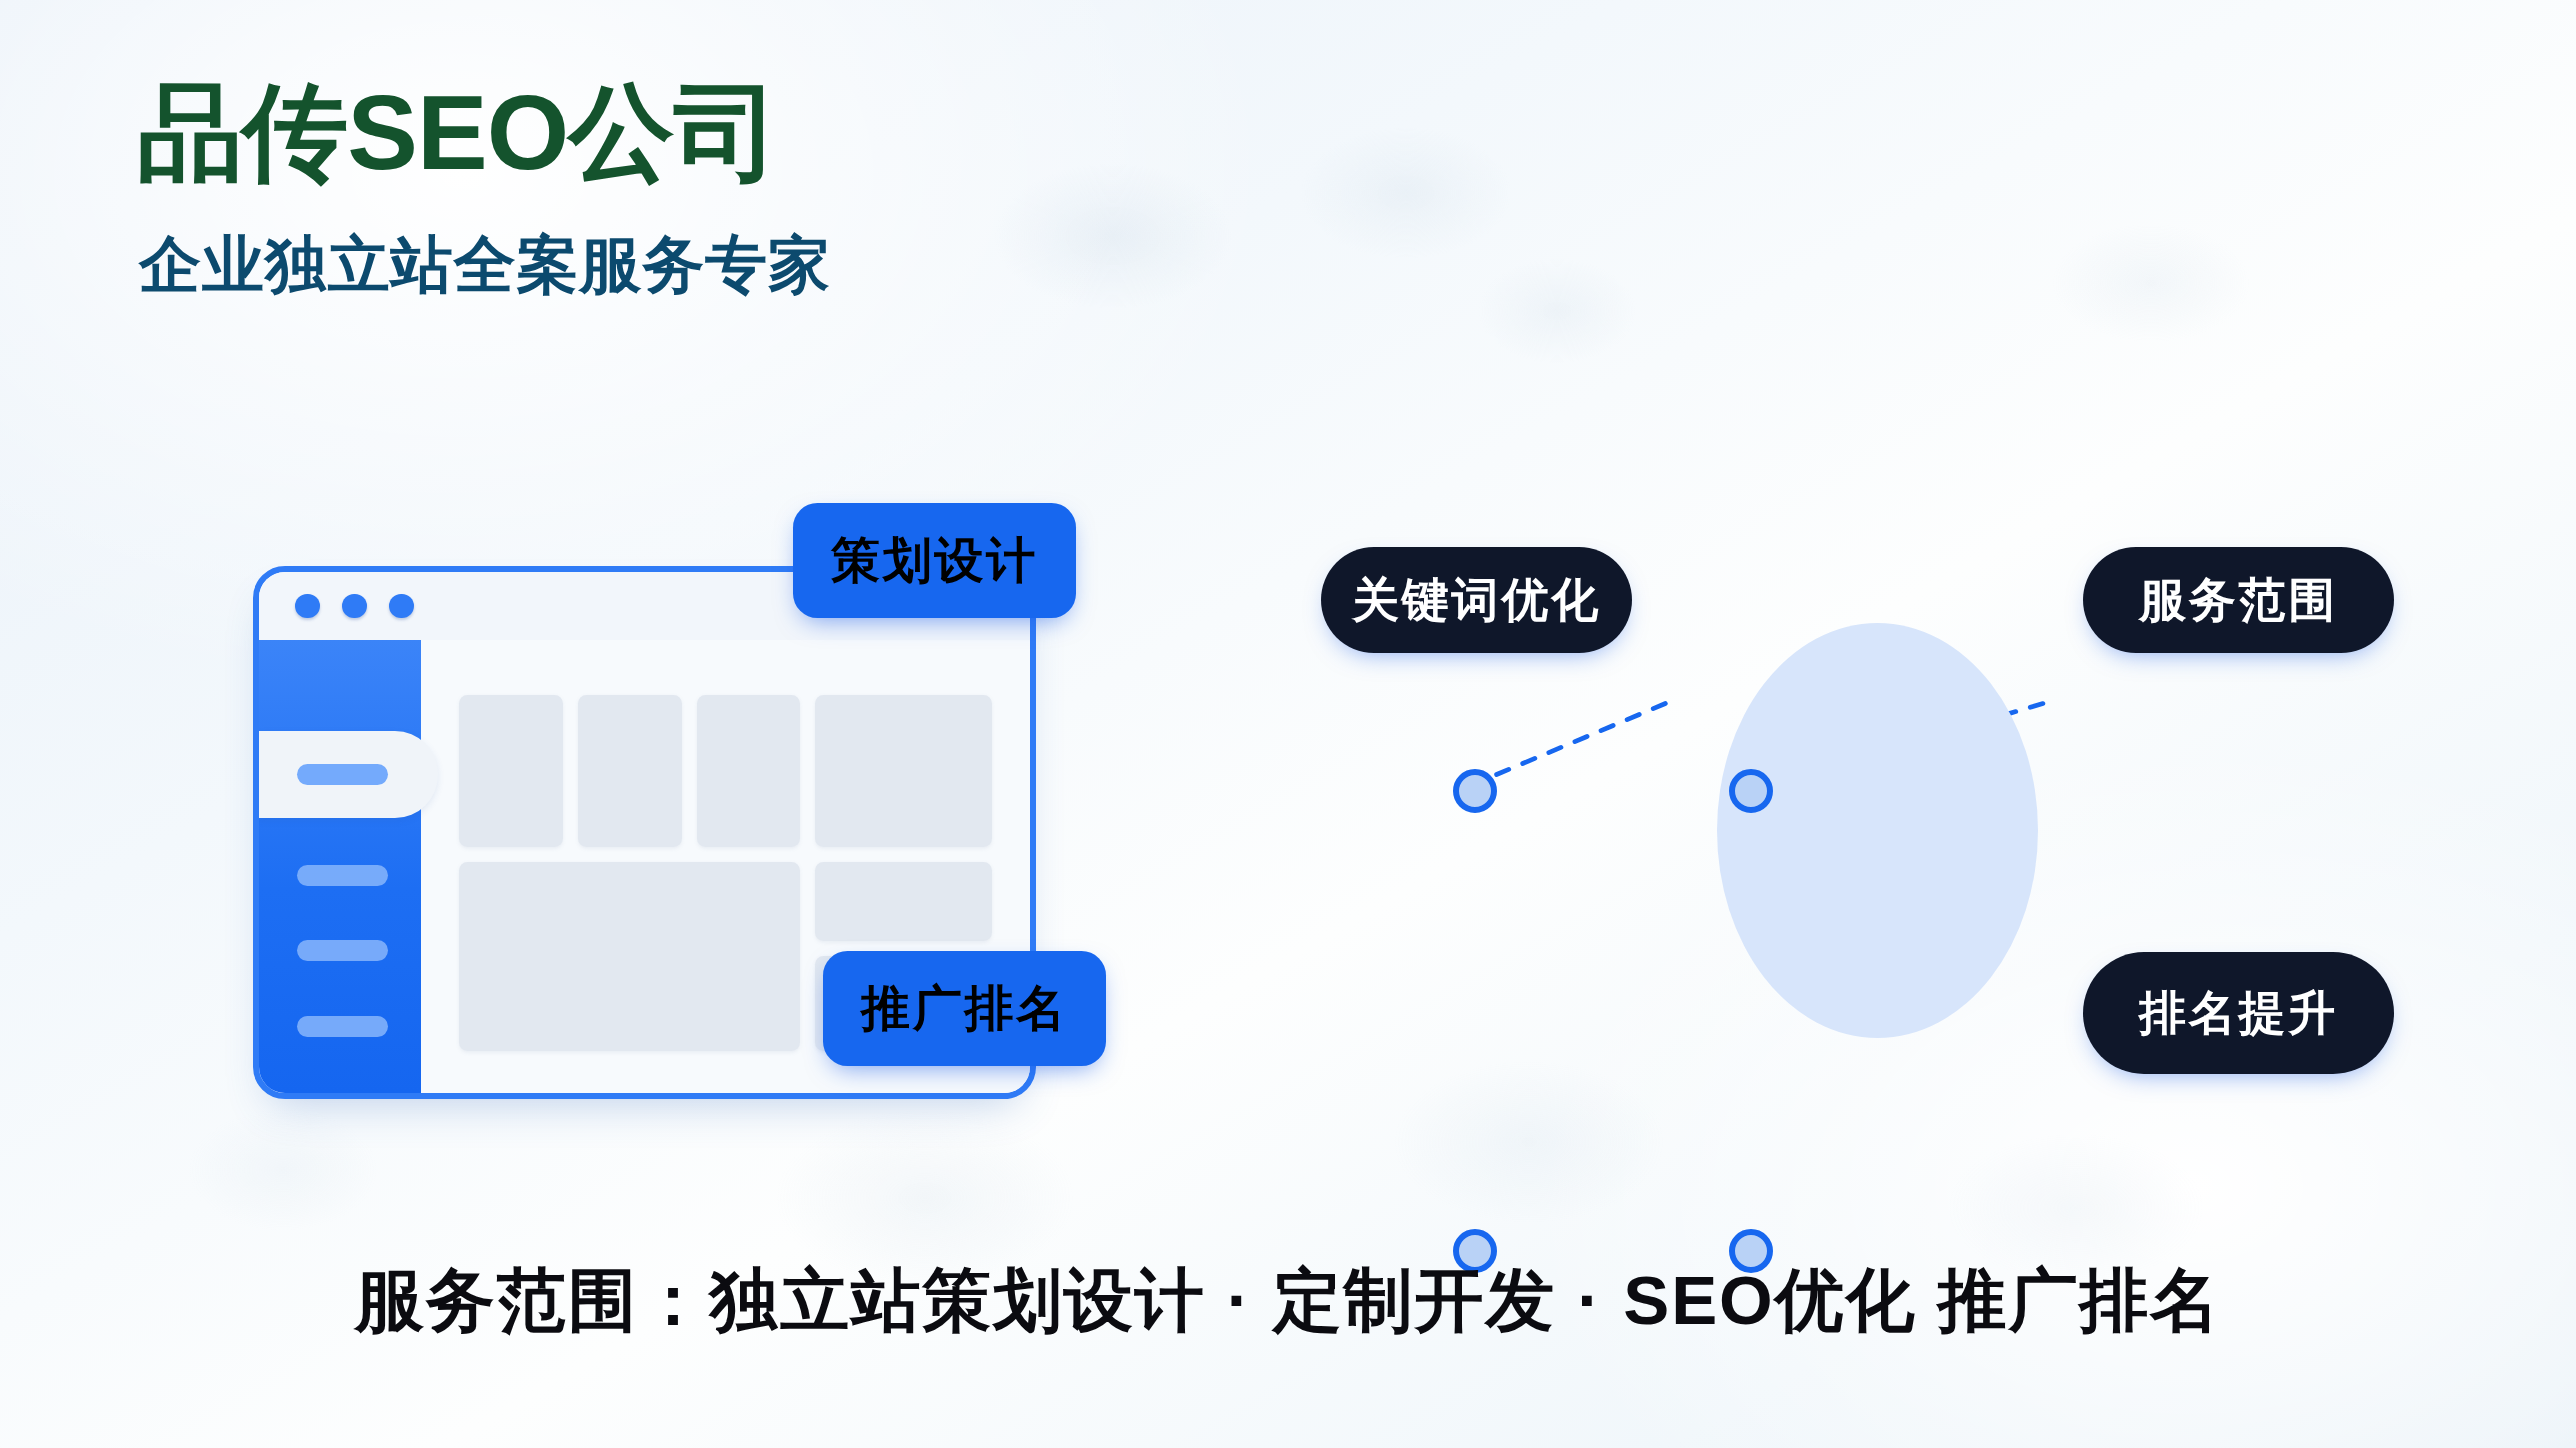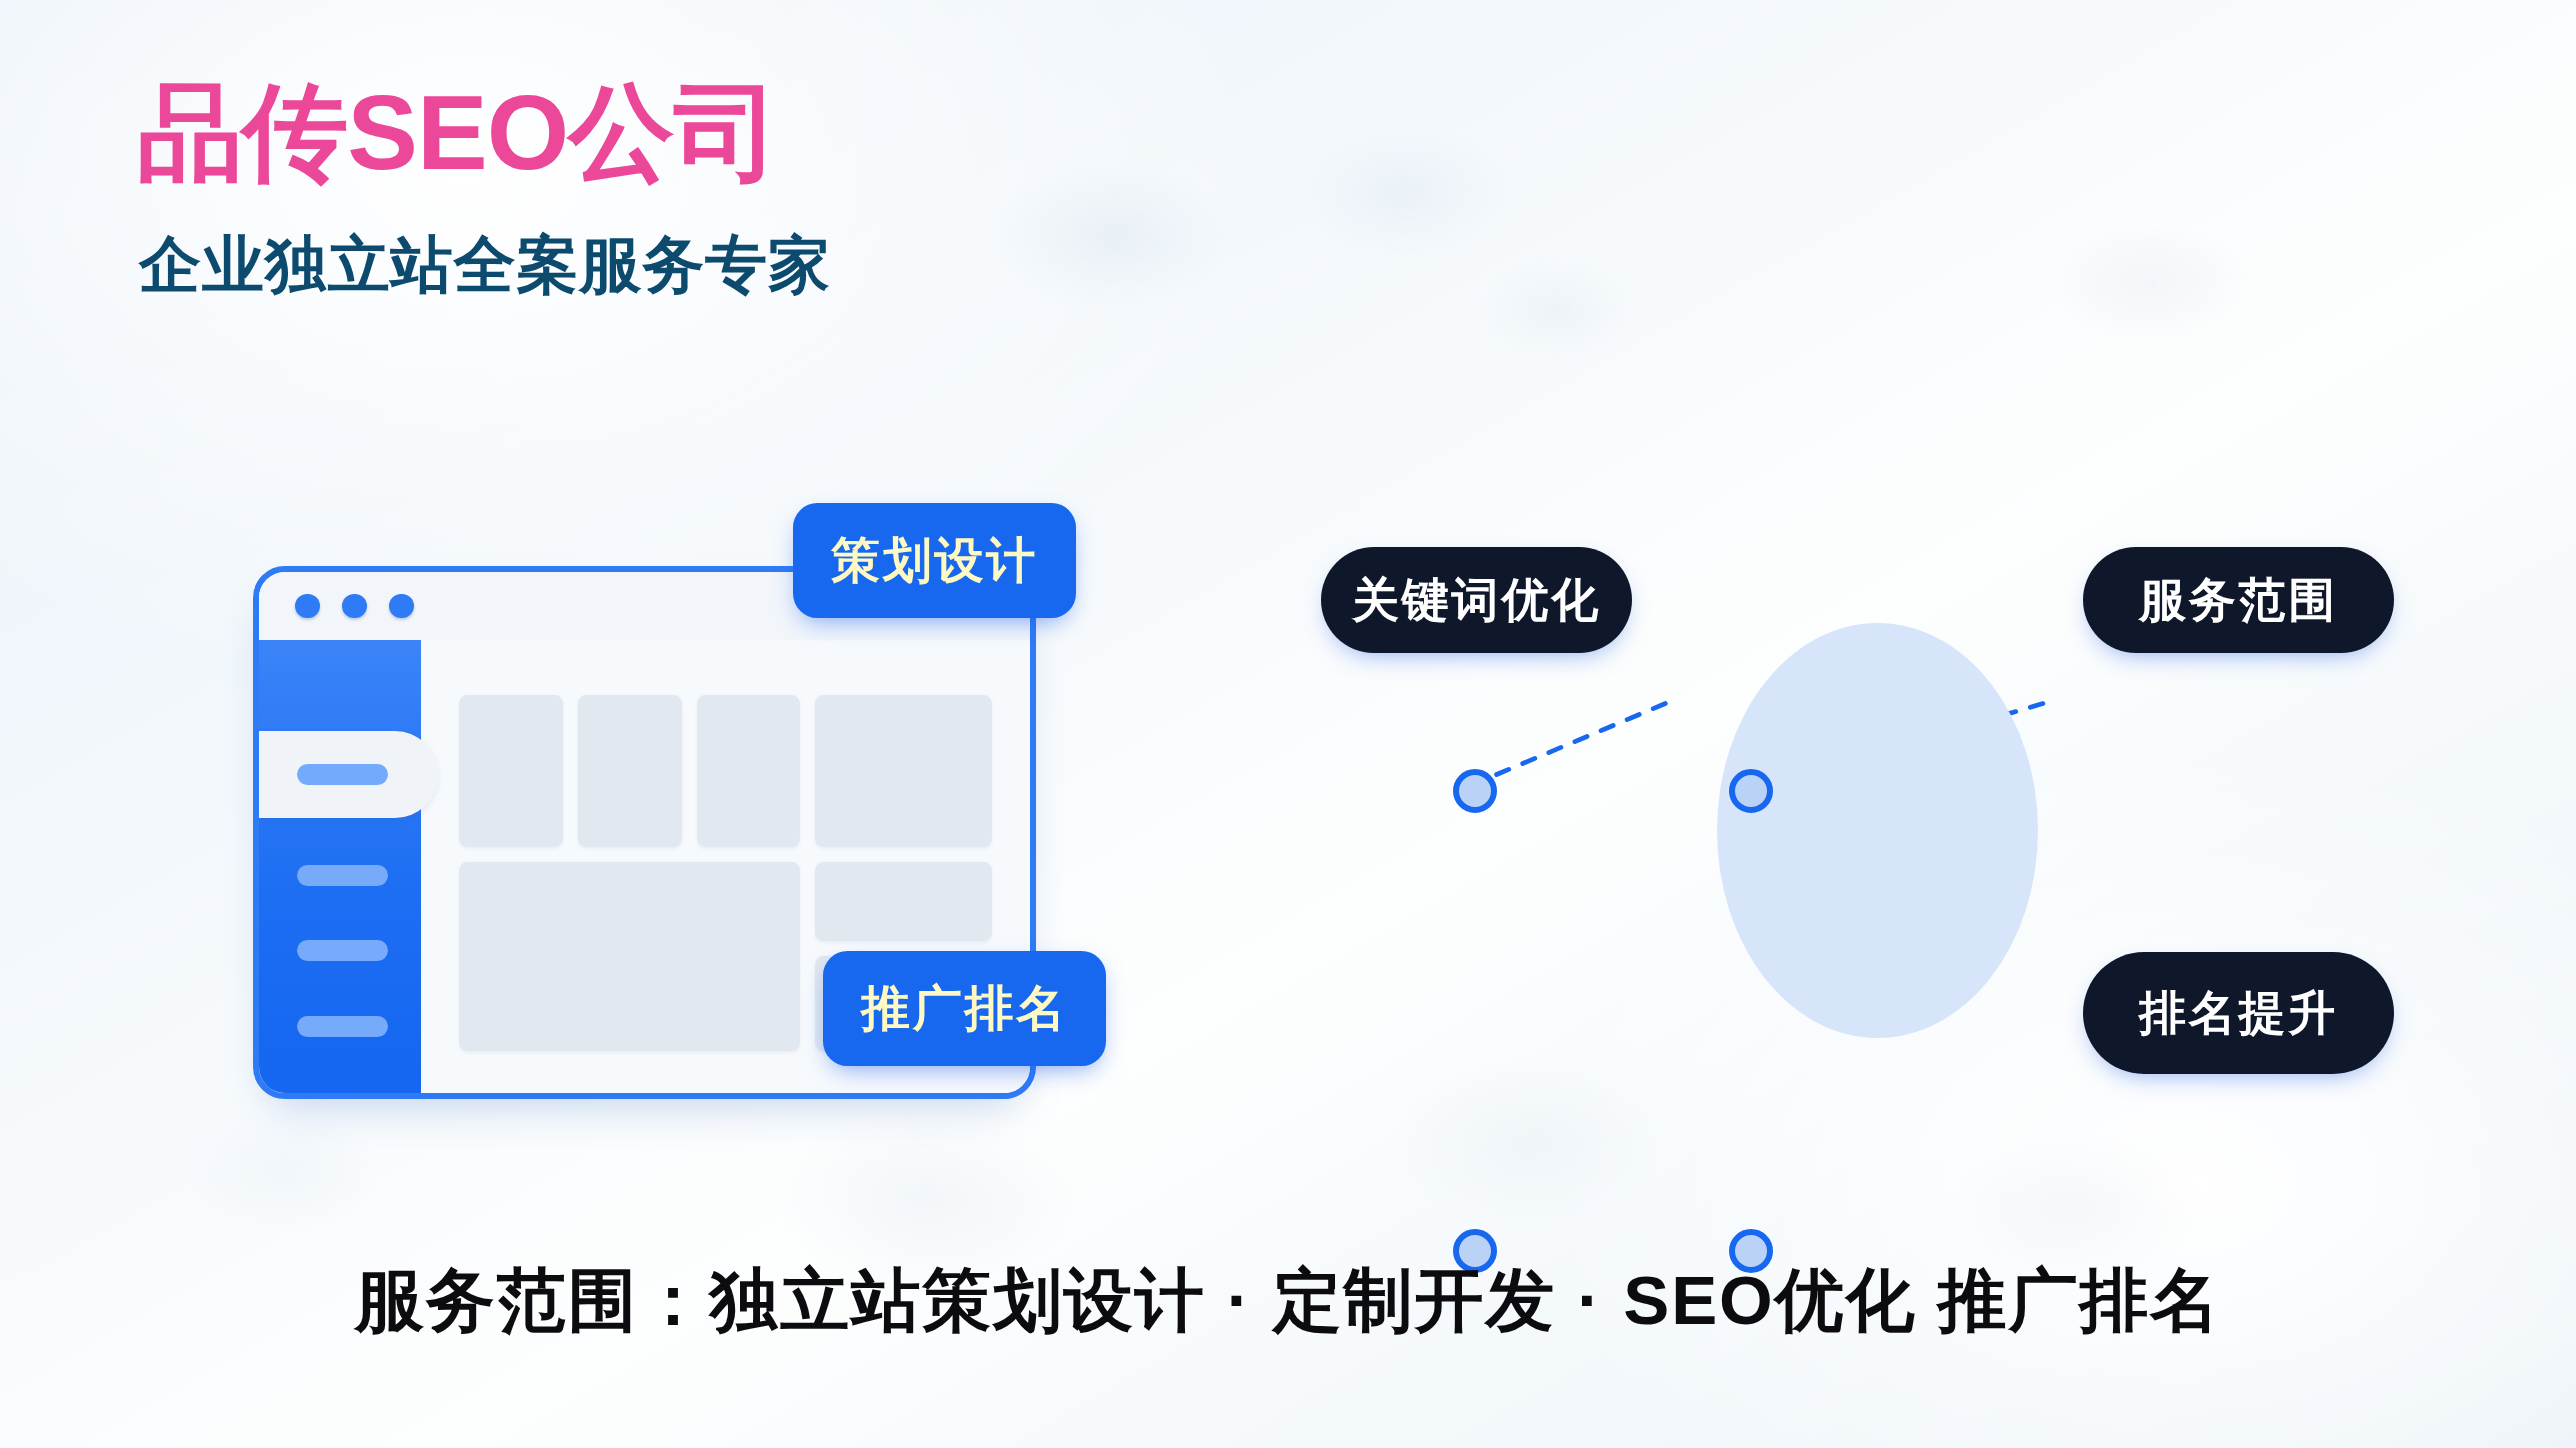--- a/index.html
+++ b/index.html
@@ -23,21 +23,21 @@
       radial-gradient(208px 123px at 925px 1198px, rgba(201,216,229,.40) 0%, rgba(201,216,229,0) 72%),
       radial-gradient(189px 113px at 1529px 1142px, rgba(201,216,229,.35) 0%, rgba(201,216,229,0) 72%),
       radial-gradient(179px 104px at 2076px 1208px, rgba(201,216,229,.30) 0%, rgba(201,216,229,0) 72%),
       radial-gradient(132px 85px at 283px 1170px, rgba(201,216,229,.30) 0%, rgba(201,216,229,0) 72%);
   }
 
   
   .title{
     position:absolute; left:137px; top:74px;
     font-size:106px; font-weight:bold; letter-spacing:-0.9px;
-    color:#ec4899; line-height:1.1; white-space:nowrap;
+    color:#14532d; line-height:1.1; white-space:nowrap;
   }
   .subtitle{
     position:absolute; left:139px; top:231px;
     font-size:62px; font-weight:bold; letter-spacing:0.9px;
     color:#0c4a6e; line-height:1.1; white-space:nowrap;
   }
   .footer-line{
     position:absolute; left:0; right:0; top:1255px;
     text-align:center;
     font-size:69px; font-weight:bold; letter-spacing:1.9px;
@@ -79,21 +79,21 @@
   .blk-b{ grid-column:2; grid-row:1; }
   .blk-c{ grid-column:3; grid-row:1; }
   .blk-d{ grid-column:4; grid-row:1; }
   .blk-e{ grid-column:4; grid-row:2; }
   .blk-f{ grid-column:1 / span 3; grid-row:2 / span 2; }
   .blk-g{ grid-column:4; grid-row:3; }
 
   
   .badge{
     position:absolute; display:flex; align-items:center; justify-content:center;
-    background:#1767ef; color:#fef9c3; font-weight:bold;
+    background:#1767ef; color:#000000; font-weight:bold;
     letter-spacing:2.8px; white-space:nowrap;
     box-shadow:0 9.4px 24.5px -7.5px rgba(21,90,230,.55);
   }
   .badge-plan{ left:793px; top:503px; width:283px; height:115px; border-radius:24.5px; font-size:49px; z-index:9;}
   .badge-dev{  left:823px; top:951px; width:283px; height:115px; border-radius:24.5px; font-size:49px; z-index:9;}
 
   
   .diagram{ position:absolute; left:1302px; top:510px; width:1227px; height:642px; }
   .diagram svg{ position:absolute; inset:0; width:100%; height:100%; }
   .halo{

